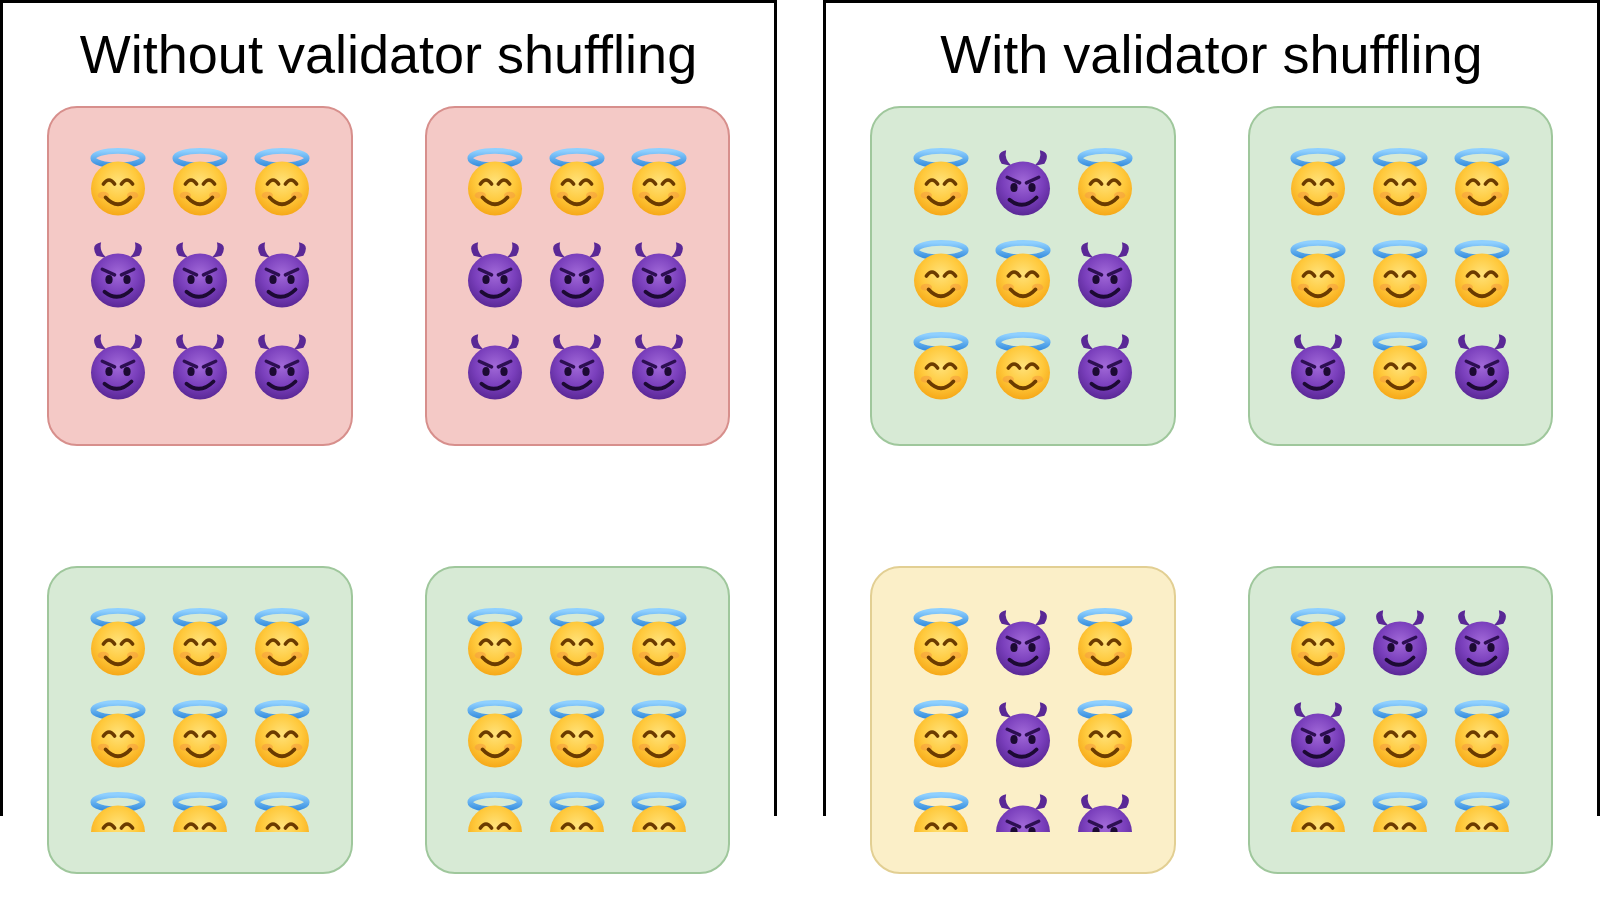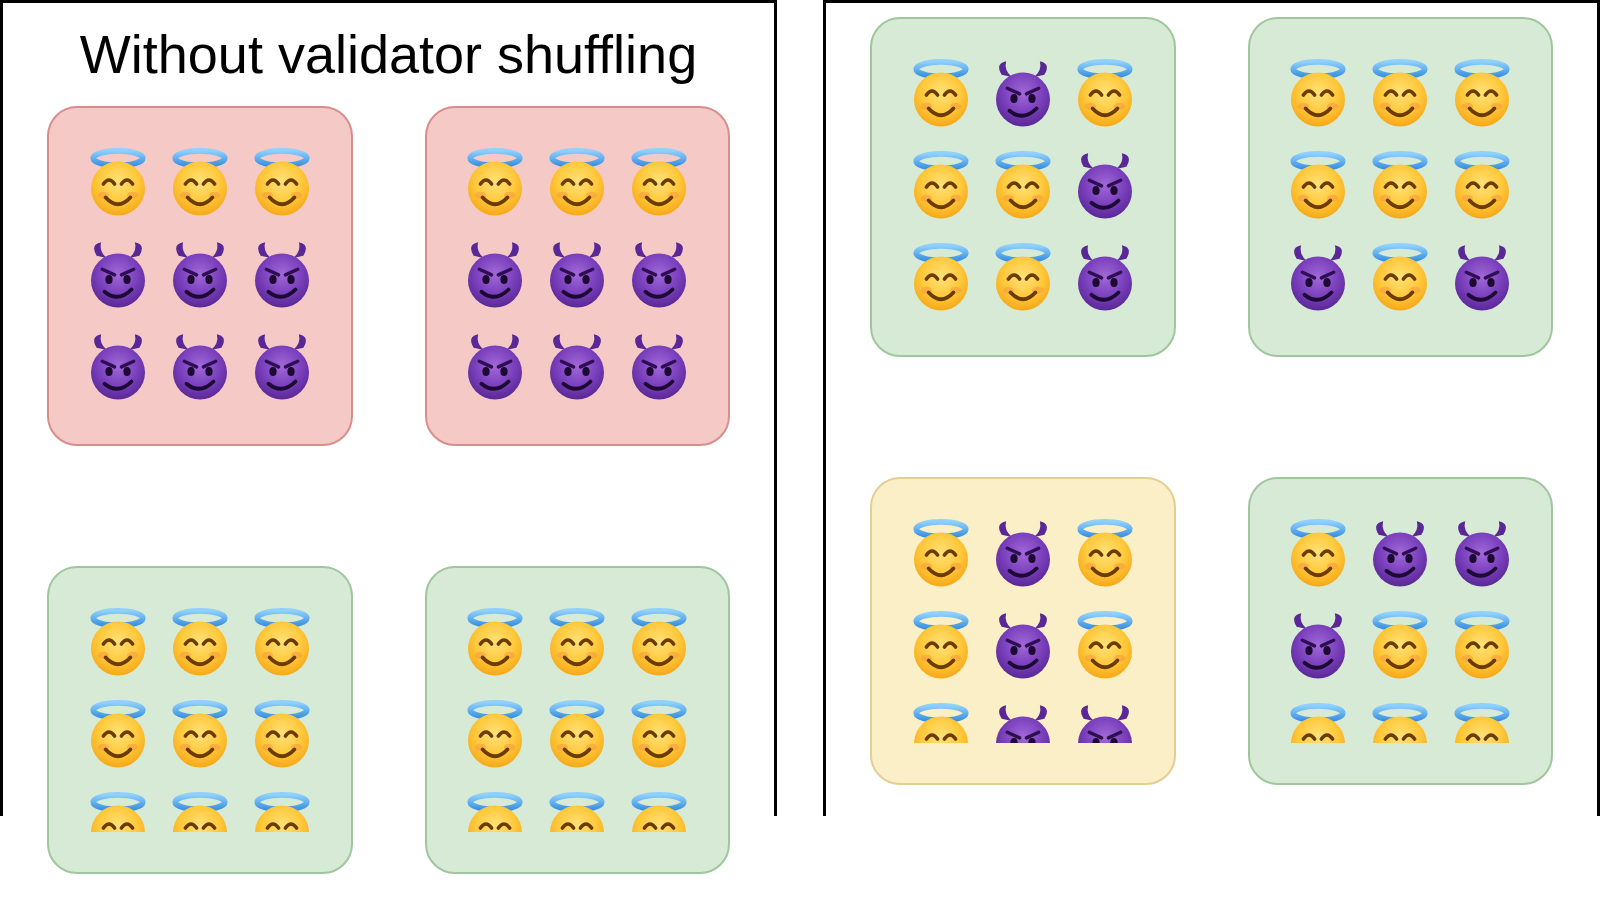--- a/index.html
+++ b/index.html
@@ -350,20 +350,21 @@
                 <use href="#sym-angel"></use>
               </svg>
             </span>
         </div>
       </div>
 
     </div>
   </div>
 
   <div class="panel">
+    <div class="panel-title">With validator shuffling</div>
 
     <div class="grid">
 
       <div class="card green">
         <div class="row">
           <span class="face">
               <svg>
                 <use href="#sym-angel"></use>
               </svg>
             </span>

